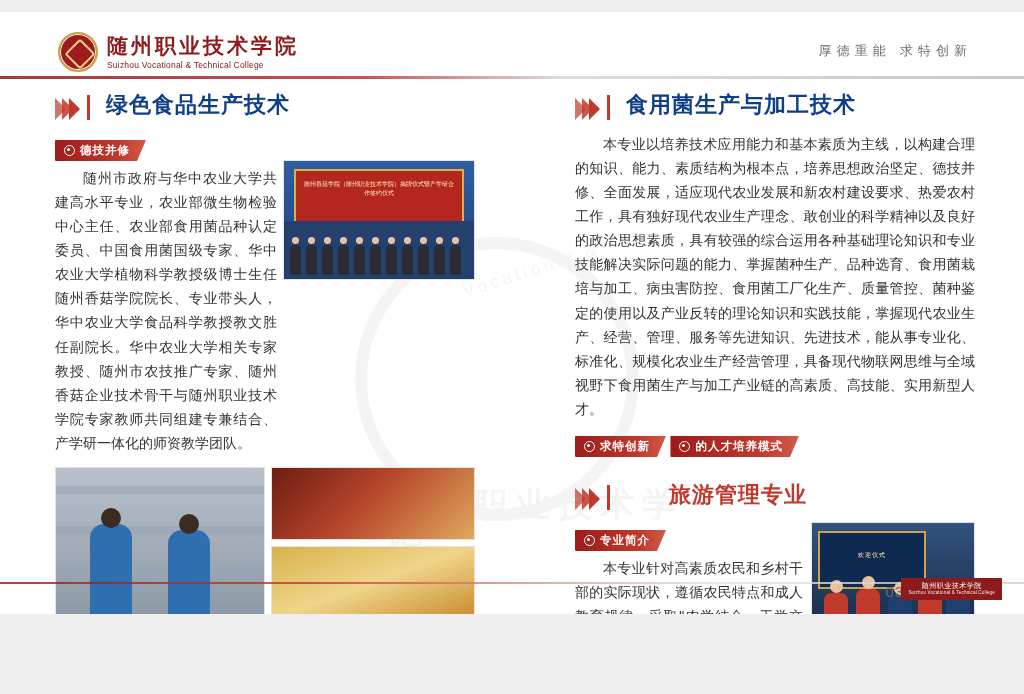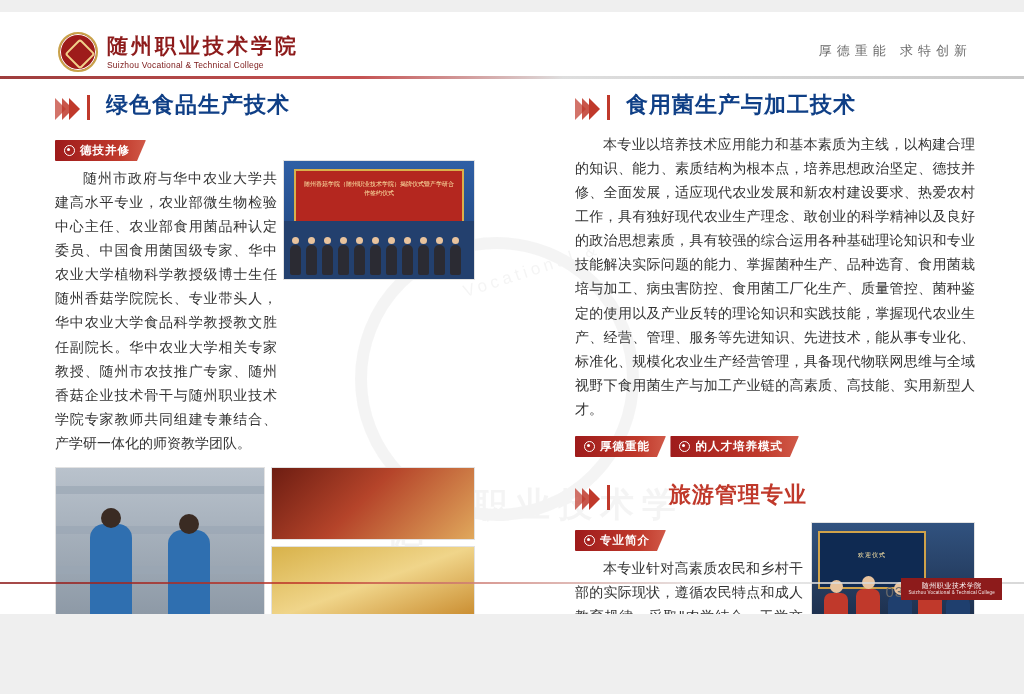--- a/index.html
+++ b/index.html
@@ -254,21 +254,21 @@
           <span class="c1"></span>
         </span>
       <span class="bar"></span>
       <h2>食用菌生产与加工技术</h2>
     </div>
 
     <p class="body">本专业以培养技术应用能力和基本素质为主线，以构建合理的知识、能力、素质结构为根本点，培养思想政治坚定、德技并修、全面发展，适应现代农业发展和新农村建设要求、热爱农村工作，具有独好现代农业生产理念、敢创业的科学精神以及良好的政治思想素质，具有较强的综合运用各种基础理论知识和专业技能解决实际问题的能力、掌握菌种生产、品种选育、食用菌栽培与加工、病虫害防控、食用菌工厂化生产、质量管控、菌种鉴定的使用以及产业反转的理论知识和实践技能，掌握现代农业生产、经营、管理、服务等先进知识、先进技术，能从事专业化、标准化、规模化农业生产经营管理，具备现代物联网思维与全域视野下食用菌生产与加工产业链的高素质、高技能、实用新型人才。</p>
 
     <div class="sub-head">
       <span class="dot"></span>
-      <span>厚德重能</span>
+      <span>求特创新</span>
     </div>
 
     <div class="sub-head">
       <span class="dot"></span>
       <span>的人才培养模式</span>
     </div>
 
     
     <div class="sec-title" style="margin-top:18px;">
       <span class="chev">

